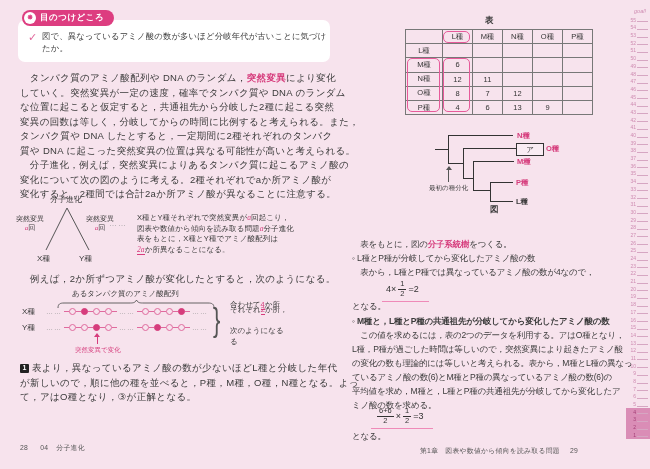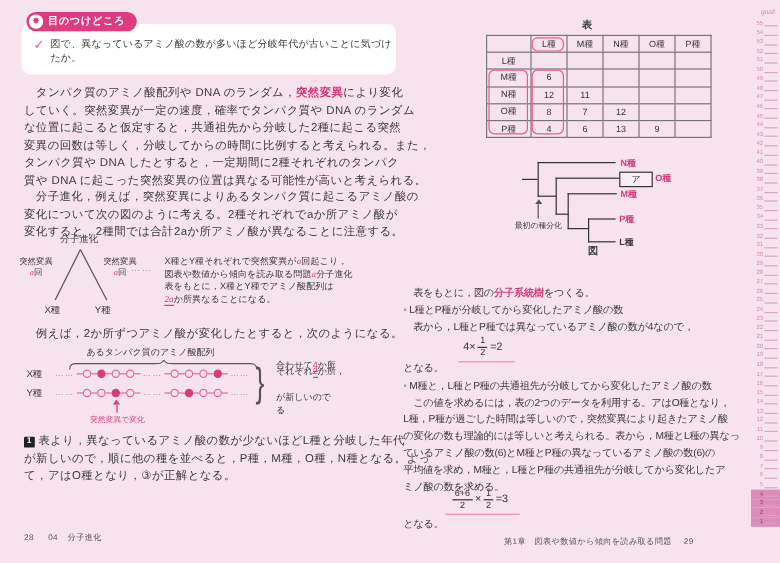--- a/index.html
+++ b/index.html
@@ -51,21 +51,21 @@
   .tbl-title{font-size:8.5px;font-weight:bold;}
   
   .tlh{height:1px;background:#333;}
   .tlv{width:1px;background:#333;}
   .tree-lab{font-size:7.5px;font-weight:bold;}
   .tree-pink{color:#d63c7c;}
   .abox{border:0.9px solid #333;width:26px;height:11px;text-align:center;font-size:7.5px;line-height:11px;background:#f9ecf3;}
   .head-up{width:0;height:0;border-left:3px solid transparent;border-right:3px solid transparent;border-bottom:4px solid #555;}
   .stem{width:1px;background:#555;}
   
-  .rl{left:336px;font-size:8.5px;letter-spacing:-0.2px;line-height:13.9px;text-align:right;}
+  .rl{left:352px;font-size:8.5px;letter-spacing:-0.2px;line-height:13.9px;text-align:right;}
   .math{display:inline-block;border-bottom:1.5px solid #ef8ab8;padding:1px 10px 3px 4px;font-size:9px;color:#333;}
   .frac{display:inline-flex;flex-direction:column;align-items:center;vertical-align:middle;margin:0 2px;font-size:7.5px;line-height:1.15;}
   .frac .fnum{border-bottom:0.9px solid #333;padding:0 2px;}
   
   .foot{font-size:6.8px;color:#555;letter-spacing:0.3px;}
   
   .ruler{left:618px;top:16px;width:32px;}
   .rrow{height:7.69px;display:flex;align-items:flex-end;justify-content:flex-end;padding-right:2px;box-sizing:border-box;}
   .rrow.hl{background:linear-gradient(to right, transparent 8px, #da8db6 8px);}
   .rnum{font-size:5px;color:#cf8cb2;line-height:1.4;}
@@ -173,21 +173,21 @@
       <span class="cdash"></span>
       <span class="cdots">……</span>
     </span>
 </div>
 <div class="abs uparrow" style="left:94px;top:333px;"></div>
 <div class="abs arrow-stem-pink" style="left:96.5px;top:337px;height:7px;"></div>
 <div class="abs pinktxt nw" style="left:75px;top:346px;font-size:6.5px;">突然変異で変化</div>
 <div class="abs brace-right" style="left:213px;top:300px;">}</div>
 <div class="abs seq-note nw" style="left:230px;top:305px;"><span>それぞれ</span><span class="upint">2</span><span>か所，</span></div>
 <div class="abs seq-note nw" style="left:230px;top:300px;"><span>合わせて</span><span class="upint">4</span><span>か所</span></div>
-<div class="abs seq-note nw" style="left:230px;top:326px;">が新しいので</div>
+<div class="abs seq-note nw" style="left:230px;top:326px;">次のようになる</div>
 <div class="abs seq-note nw" style="left:230px;top:336.5px;">る</div>
 
 <div class="abs bl nw" style="top:361px;"><span class="marker">1</span><span>表より，異なっているアミノ酸の数が少ないほどL種と分岐した年代</span></div>
 <div class="abs bl nw" style="top:375.5px;">が新しいので，順に他の種を並べると，P種，M種，O種，N種となる。よっ</div>
 <div class="abs bl nw" style="top:390px;">て，アはO種となり，③が正解となる。</div>
 
 <div class="abs tbl-title nw" style="left:485px;top:15px;">表</div>
 <table class="amino abs" style="left:405px;top:29px;">
   <thead>
       <tr id="amino-head">
@@ -271,21 +271,21 @@
 <div class="abs tbl-title nw" style="left:490px;top:204px;">図</div>
 
 <div class="abs rl nw" style="top:238px;"><span>　表をもとに，図の</span><span class="em-pink">分子系統樹</span><span>をつくる。</span></div>
 <div class="abs rl nw" style="top:252px;">◦ L種とP種が分岐してから変化したアミノ酸の数</div>
 <div class="abs rl nw" style="top:266px;">　表から，L種とP種では異なっているアミノ酸の数が4なので，</div>
 <div class="abs math" style="left:382px;top:279px;"><span>4×</span><span class="frac">
       <span class="fnum">1</span>
       <span>2</span>
     </span><span>=2</span></div>
 <div class="abs rl nw" style="top:300px;">となる。</div>
-<div class="abs rl nw" style="top:314.5px;">◦ M種と，L種とP種の共通祖先が分岐してから変化したアミノ酸の数</div>
+<div class="abs rl nw" style="top:314.5px;font-weight:bold;">◦ M種と，L種とP種の共通祖先が分岐してから変化したアミノ酸の数</div>
 <div class="abs rl nw" style="top:328.5px;">　この値を求めるには，表の2つのデータを利用する。アはO種となり，</div>
 <div class="abs rl nw" style="top:342.5px;">L種，P種が過ごした時間は等しいので，突然変異により起きたアミノ酸</div>
 <div class="abs rl nw" style="top:356.5px;">の変化の数も理論的には等しいと考えられる。表から，M種とL種の異なっ</div>
 <div class="abs rl nw" style="top:370.5px;">ているアミノ酸の数(6)とM種とP種の異なっているアミノ酸の数(6)の</div>
 <div class="abs rl nw" style="top:384.5px;">平均値を求め，M種と，L種とP種の共通祖先が分岐してから変化したア</div>
 <div class="abs rl nw" style="top:398.5px;">ミノ酸の数を求める。</div>
 <div class="abs math" style="left:371px;top:406px;"><span class="frac">
       <span class="fnum">6+6</span>
       <span>2</span>
     </span><span>×</span><span class="frac">

